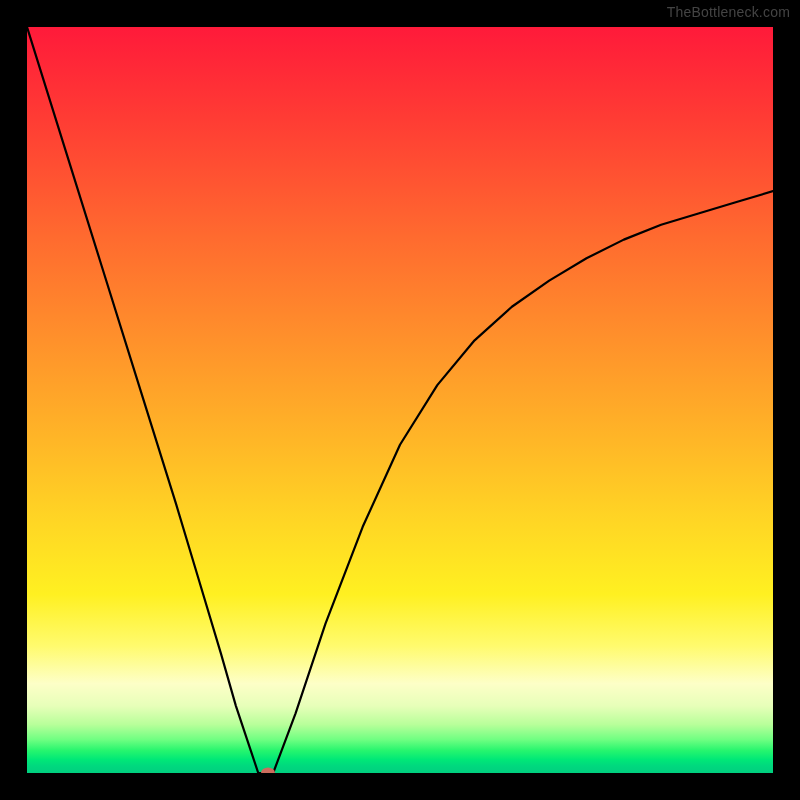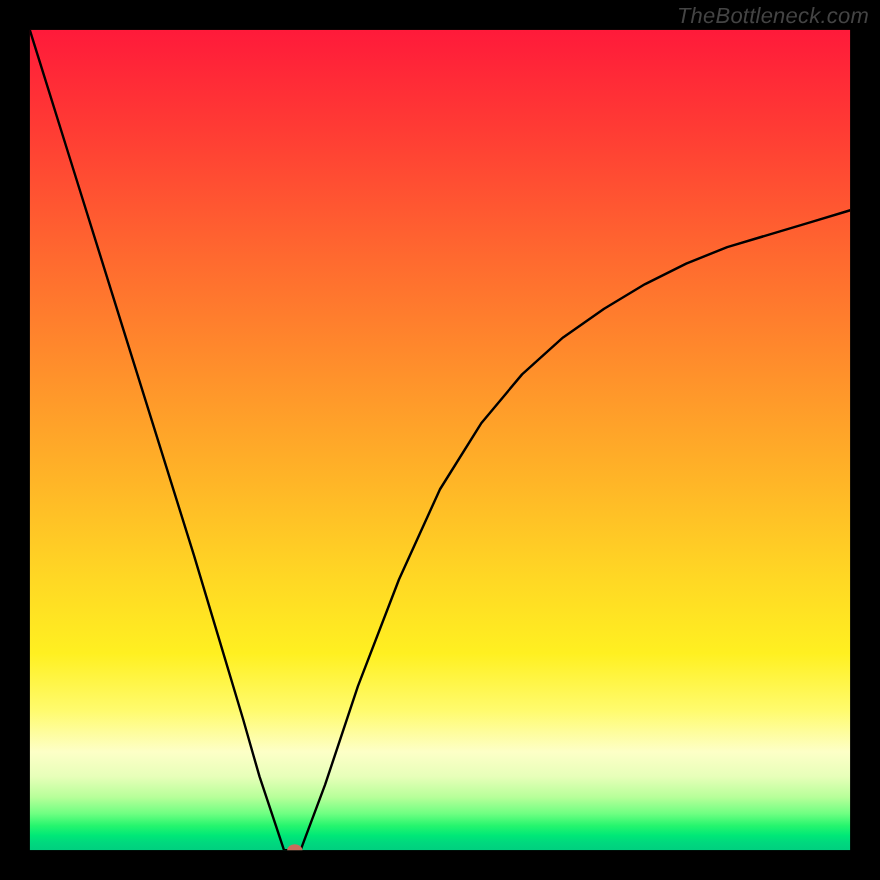--- a/index.html
+++ b/index.html
@@ -15,25 +15,24 @@
     position: relative;
     width: 800px;
     height: 800px;
     background: #000;
   }
   .watermark {
     position: absolute;
     top: 4px;
     right: 10px;
     color: #444;
-    font-size: 20px;
+    font-size: 14px;
     font-weight: 500;
     letter-spacing: 0.2px;
     z-index: 5;
-    font-style: italic;
   }
   .plot-area {
     position: absolute;
     left: 27px;
     top: 27px;
     width: 746px;
     height: 746px;
     overflow: hidden;
   }
   .gradient {

